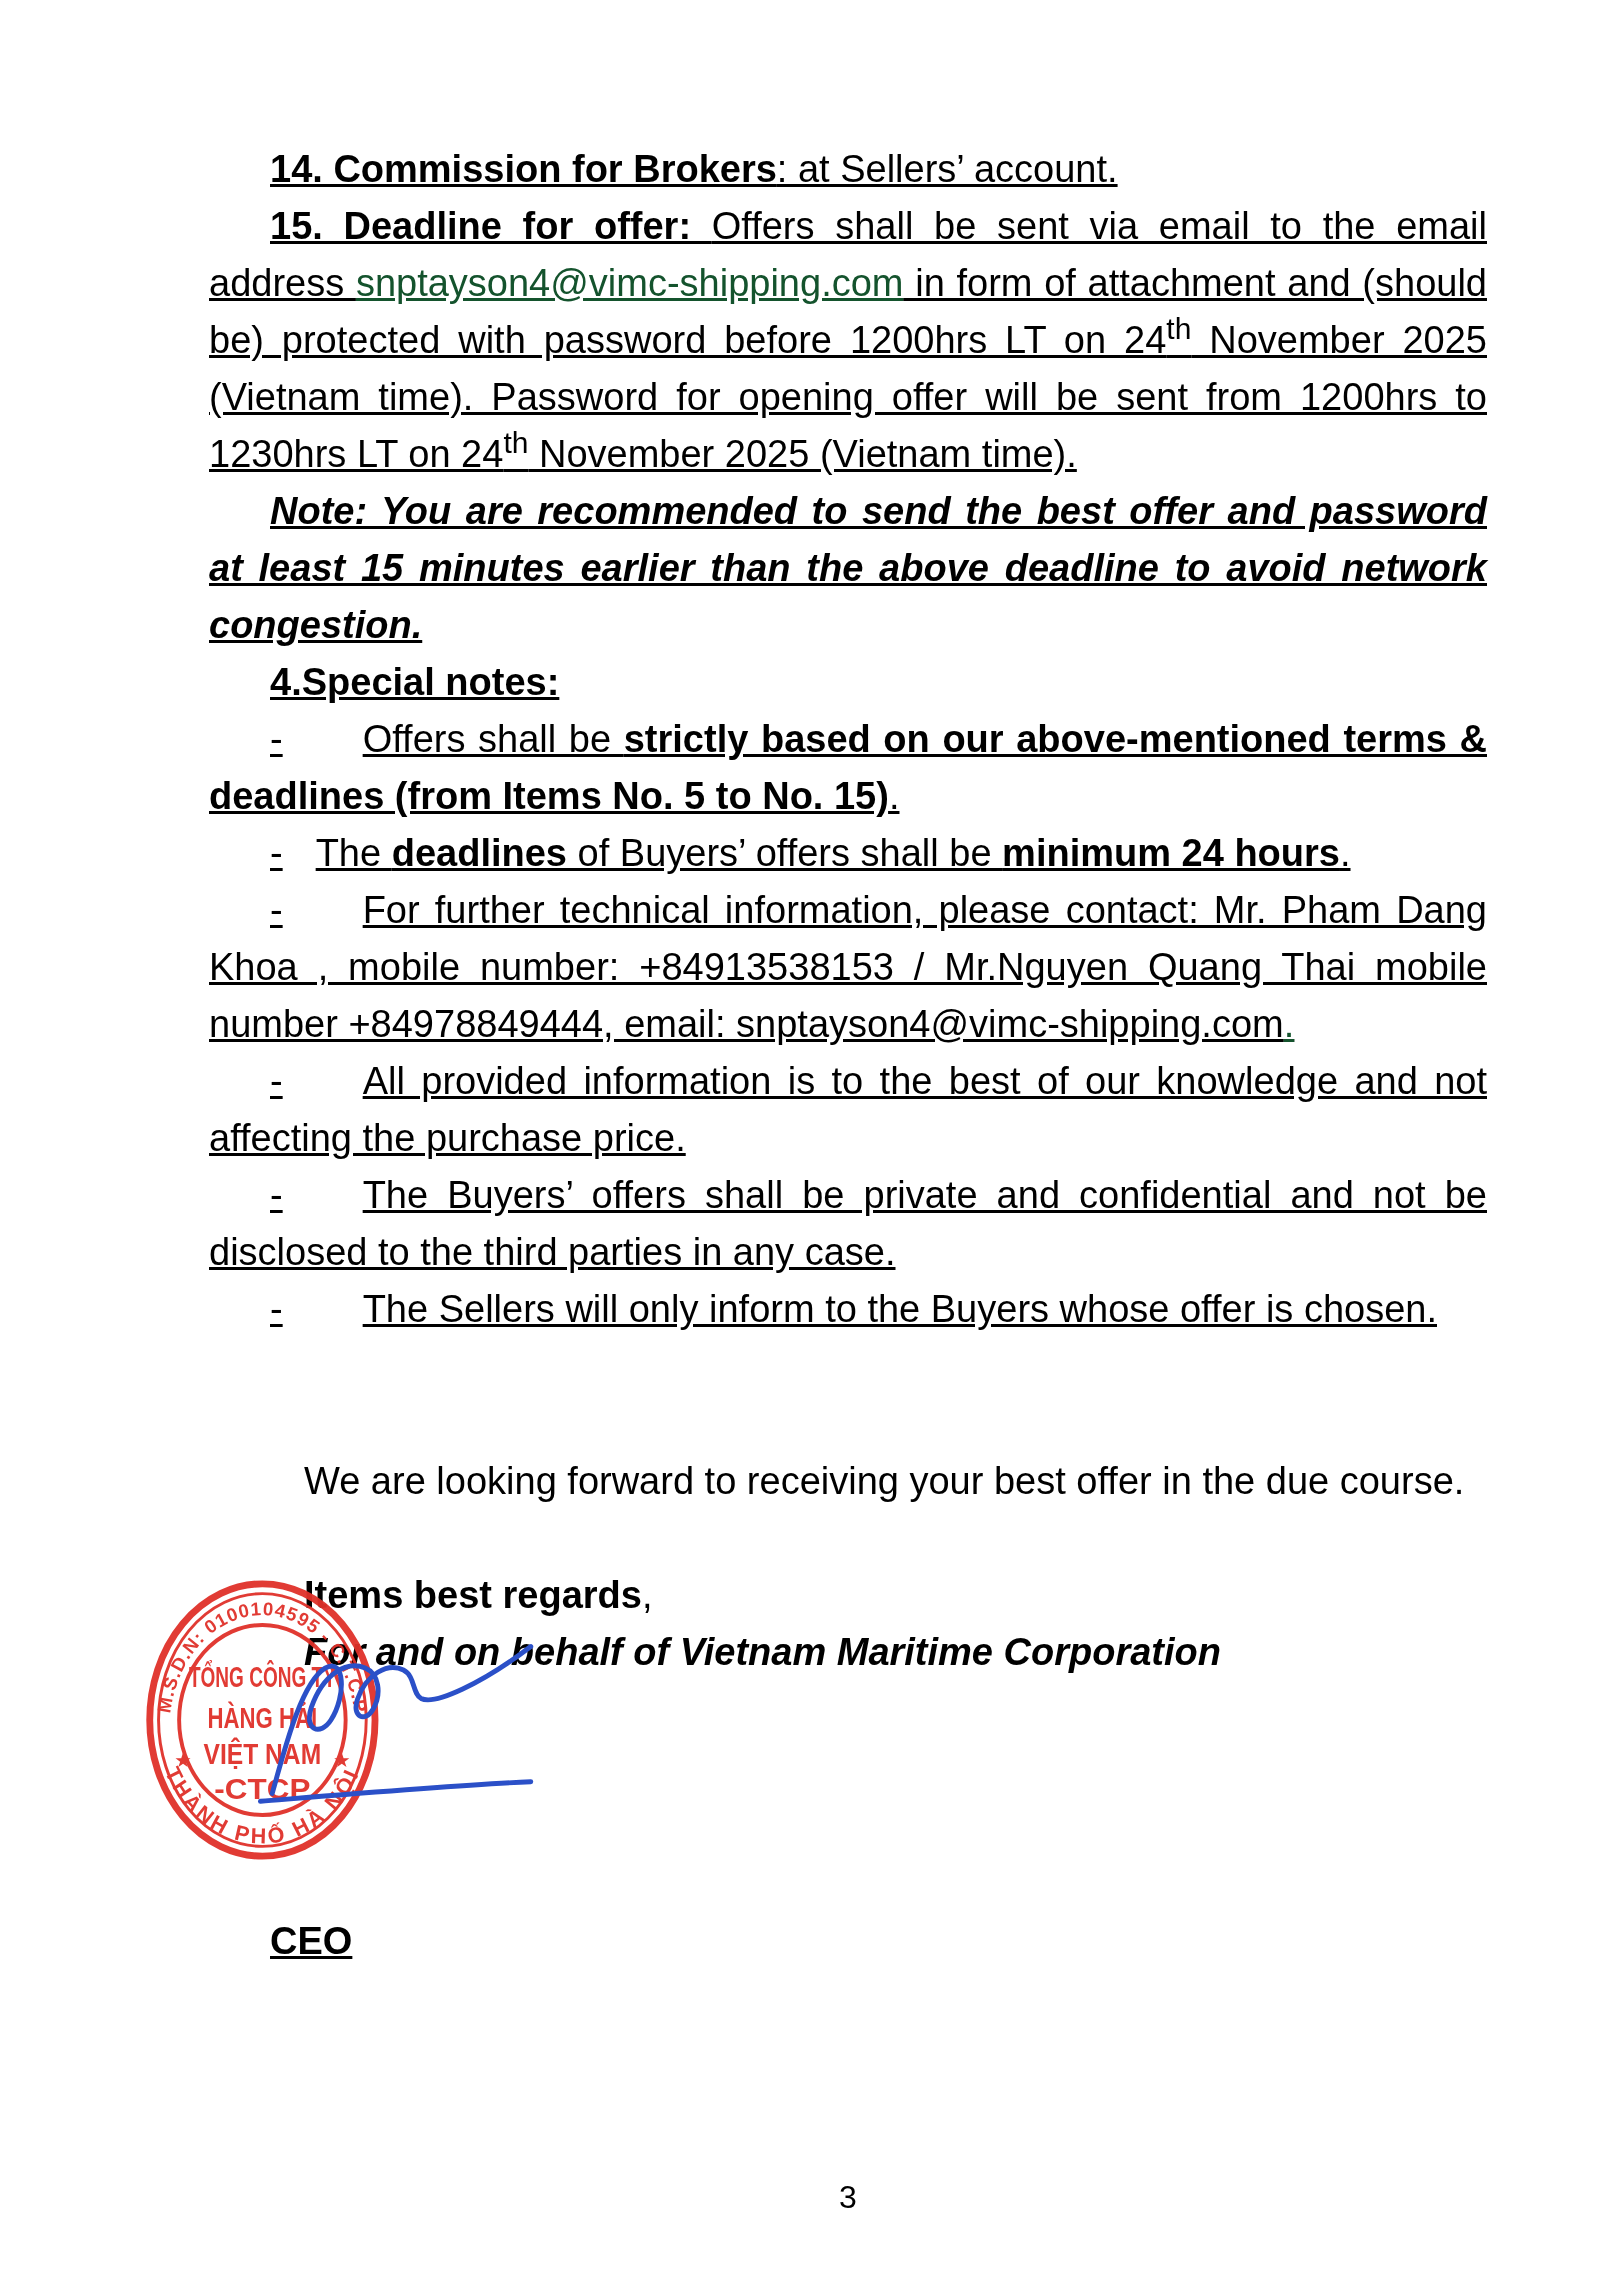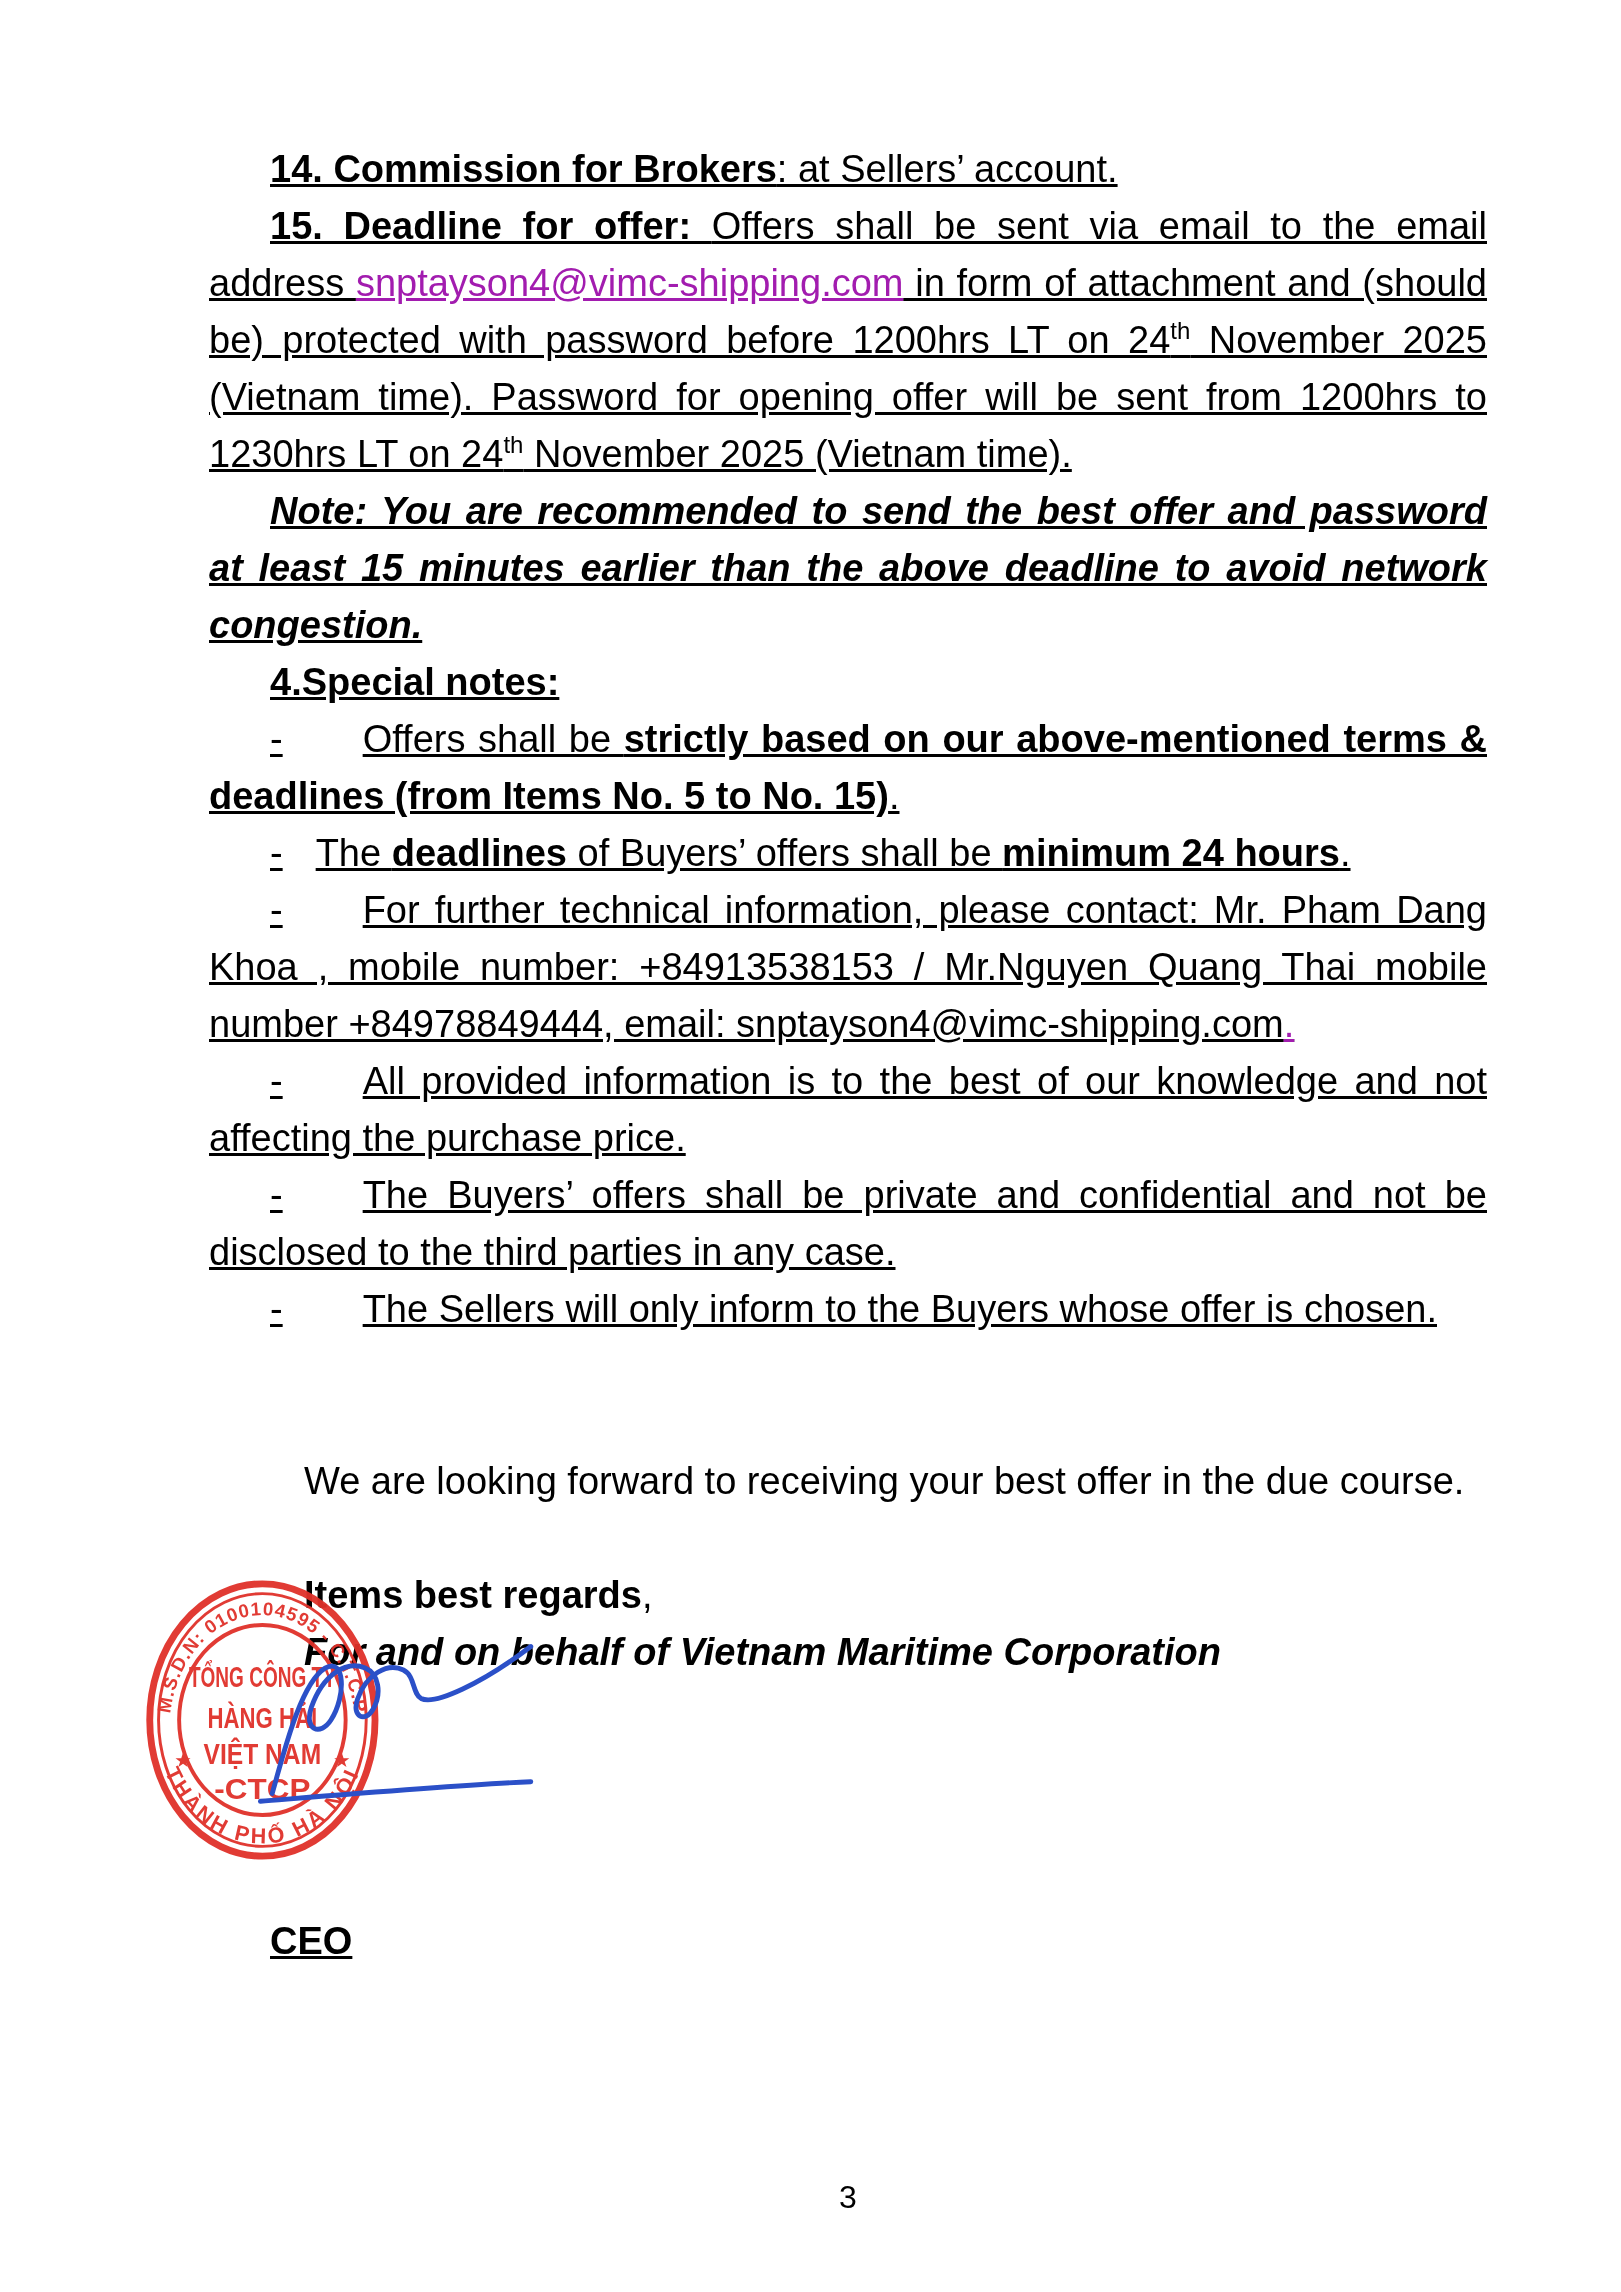--- a/index.html
+++ b/index.html
@@ -15,22 +15,22 @@
     position:absolute;
     left:209px;top:141px;width:1278px;
     font-size:38px;line-height:57px;
   }
   .para{margin:0;padding:0;}
   .indent{text-indent:61px;text-decoration:underline;}
   .indent-lg{text-indent:95px;}
   .justify{text-align:justify;}
   .b{font-weight:bold;}
   .i{font-style:italic;}
-  .link{color:#a21caf;text-decoration:underline;}
-  .sup{font-size:24px;vertical-align:super;line-height:0;}
+  .link{color:#14532d;text-decoration:underline;}
+  .sup{font-size:30px;vertical-align:super;line-height:0;}
   .tab-wide{display:inline-block;width:80px;}
   .tab-narrow{display:inline-block;width:33px;}
   .sp1{height:57px;}
   .sp2{height:115px;}
   .sig-area{height:232px;}
   #stamp-sig{
     position:absolute;left:137px;top:1568px;width:431px;height:304px;
   }
   #page-number{
     position:absolute;left:209px;top:2178px;width:1278px;

